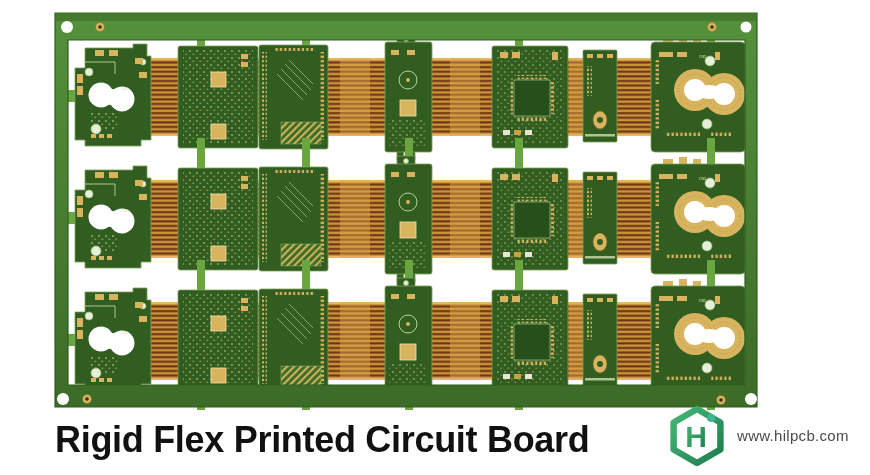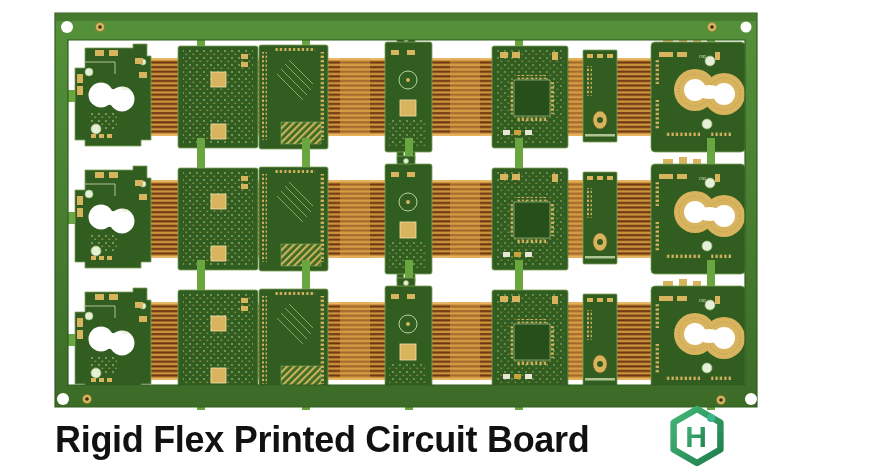--- a/index.html
+++ b/index.html
@@ -212,14 +212,15 @@
     <defs>
       <linearGradient id="logoGrad" x1="0" y1="0" x2="1" y2="1">
         <stop offset="0" stop-color="var(--logoA,#45b877)"></stop>
         <stop offset="1" stop-color="var(--logoB,#1e7d4d)"></stop>
       </linearGradient>
     </defs>
     <path d="M31,6 L54.4,19.5 L54.4,46.5 L31,60 L7.6,46.5 L7.6,19.5 Z" fill="none" stroke="url(#logoGrad)" stroke-width="6.5" stroke-linejoin="round"></path>
     <text x="30" y="44" text-anchor="middle" font-family="Liberation Sans, sans-serif" font-size="30" font-weight="700" fill="url(#logoGrad)">H</text>
     <circle cx="45" cy="15" r="4" fill="var(--logoDot,#3cb690)"></circle>
   </svg>
+  <div class="site-url">www.hilpcb.com</div>
 
 </div>
 
 </body></html>

